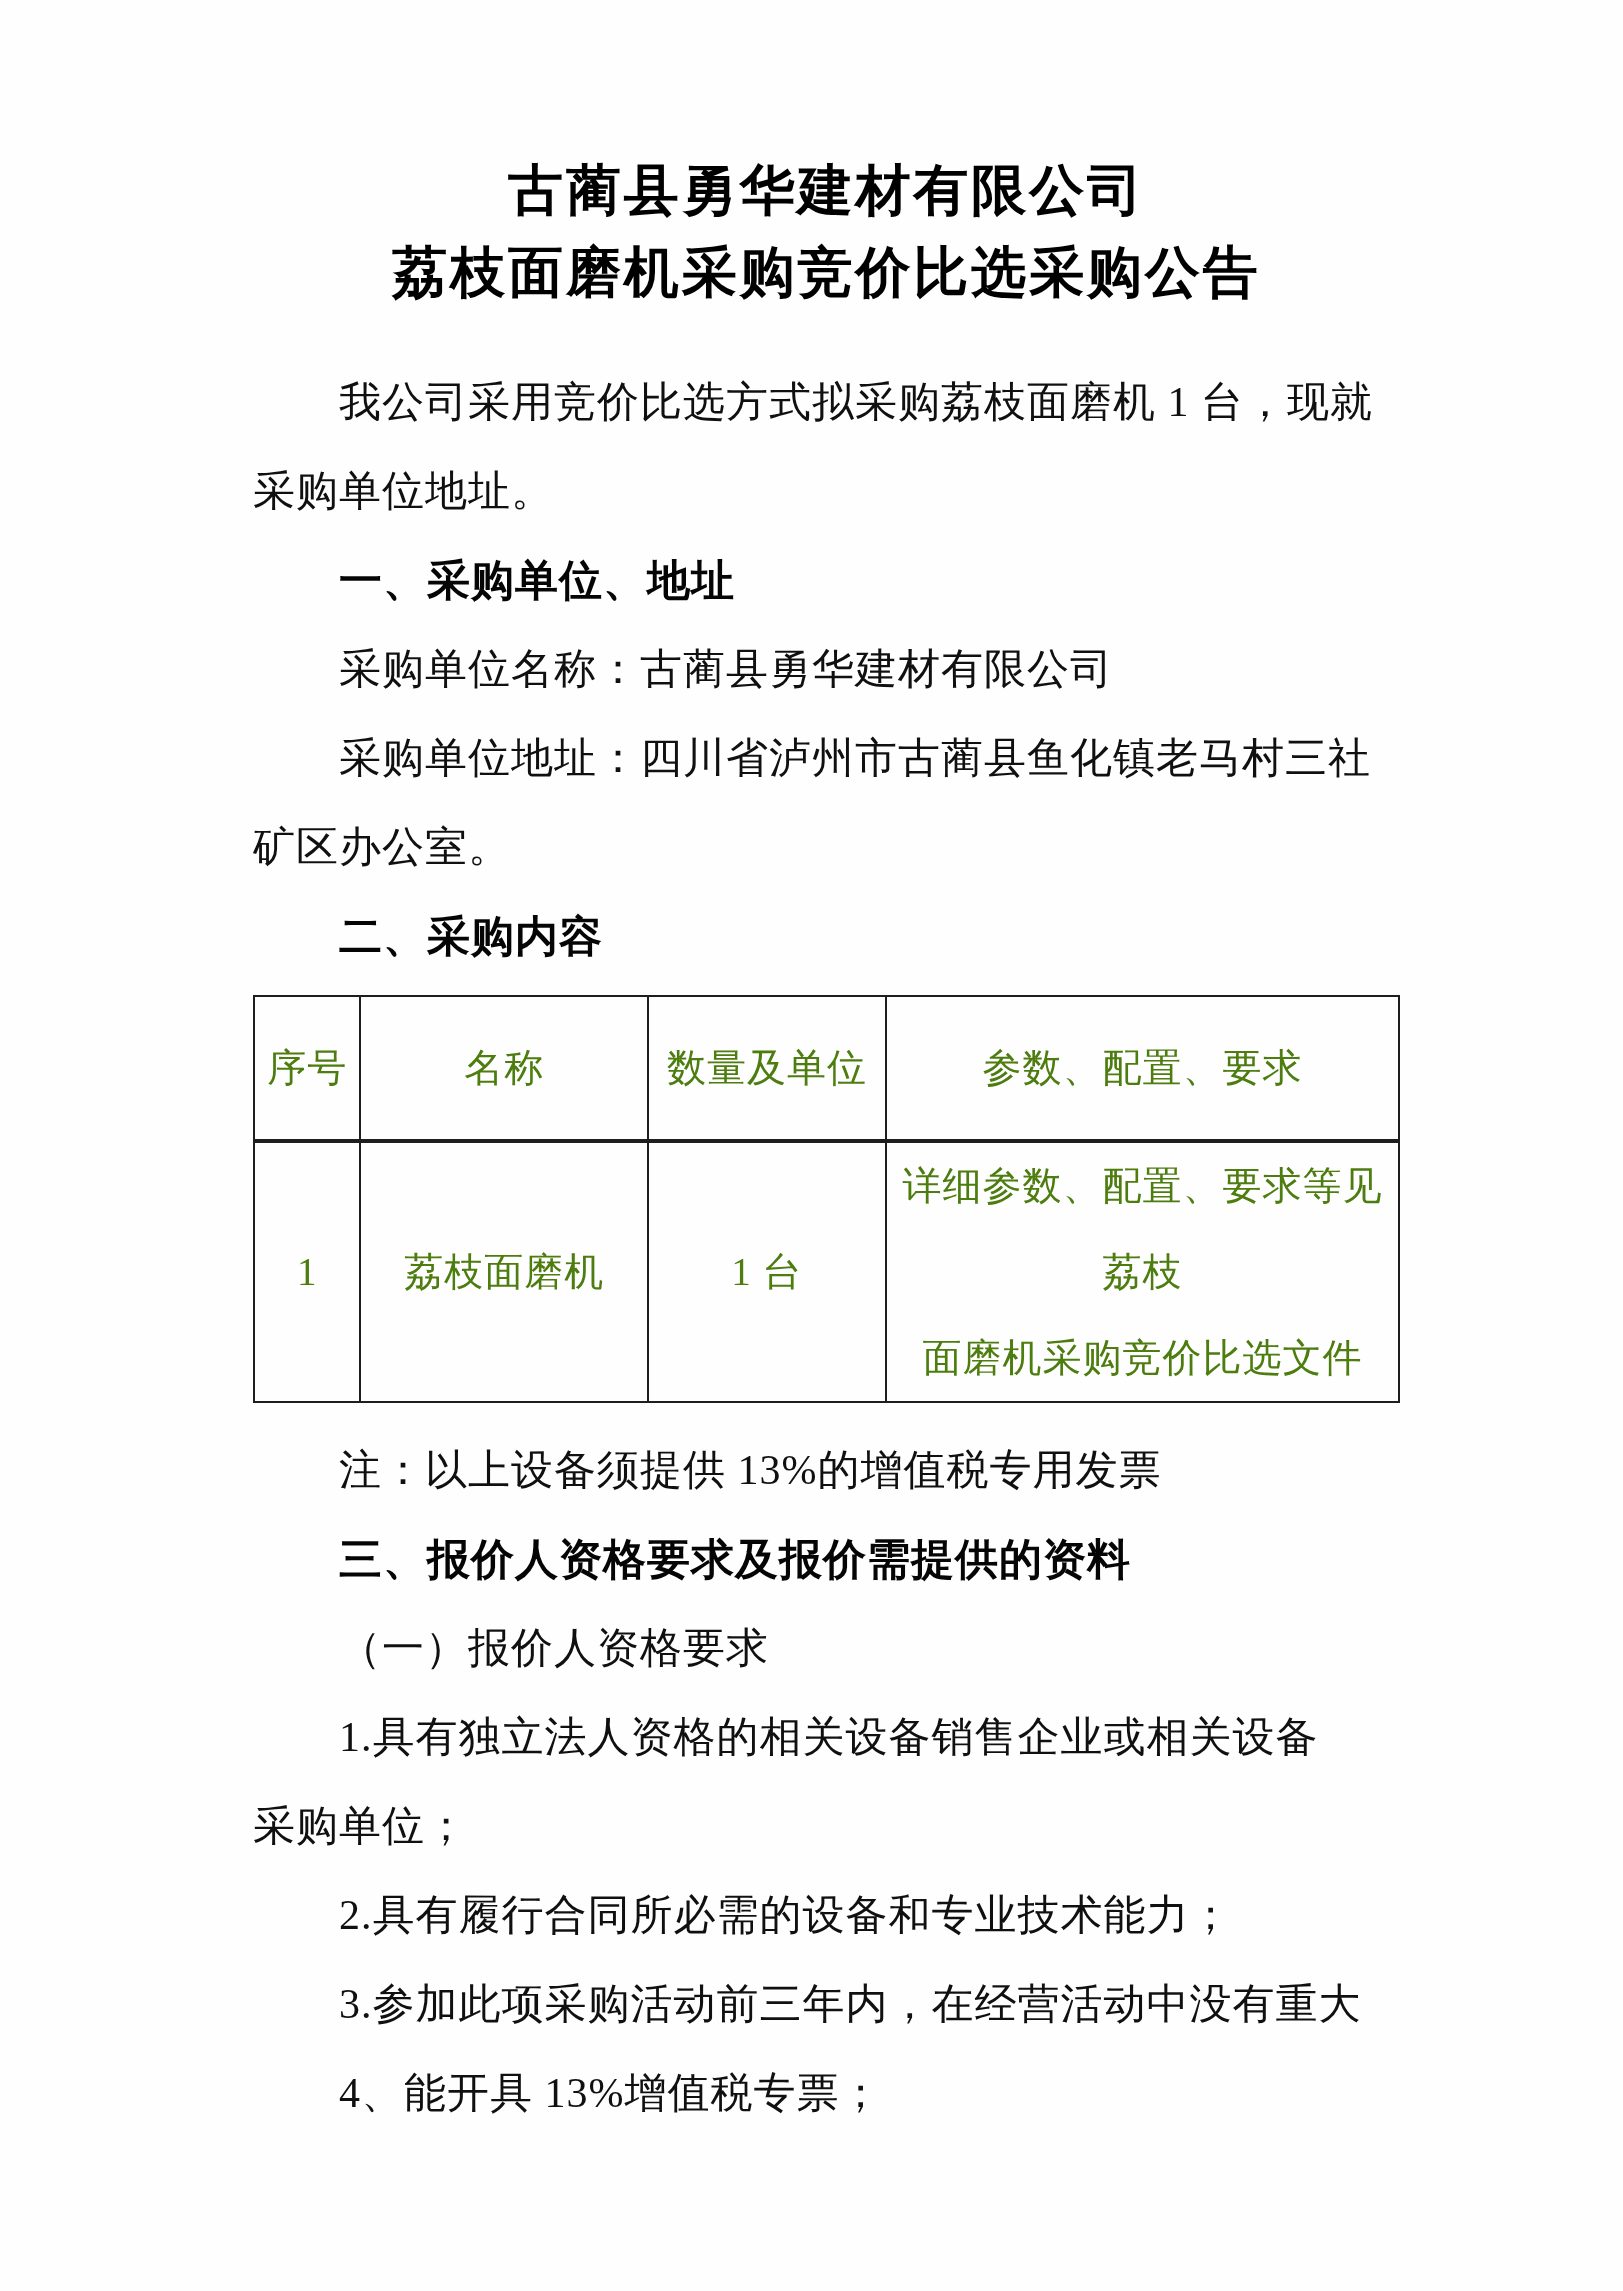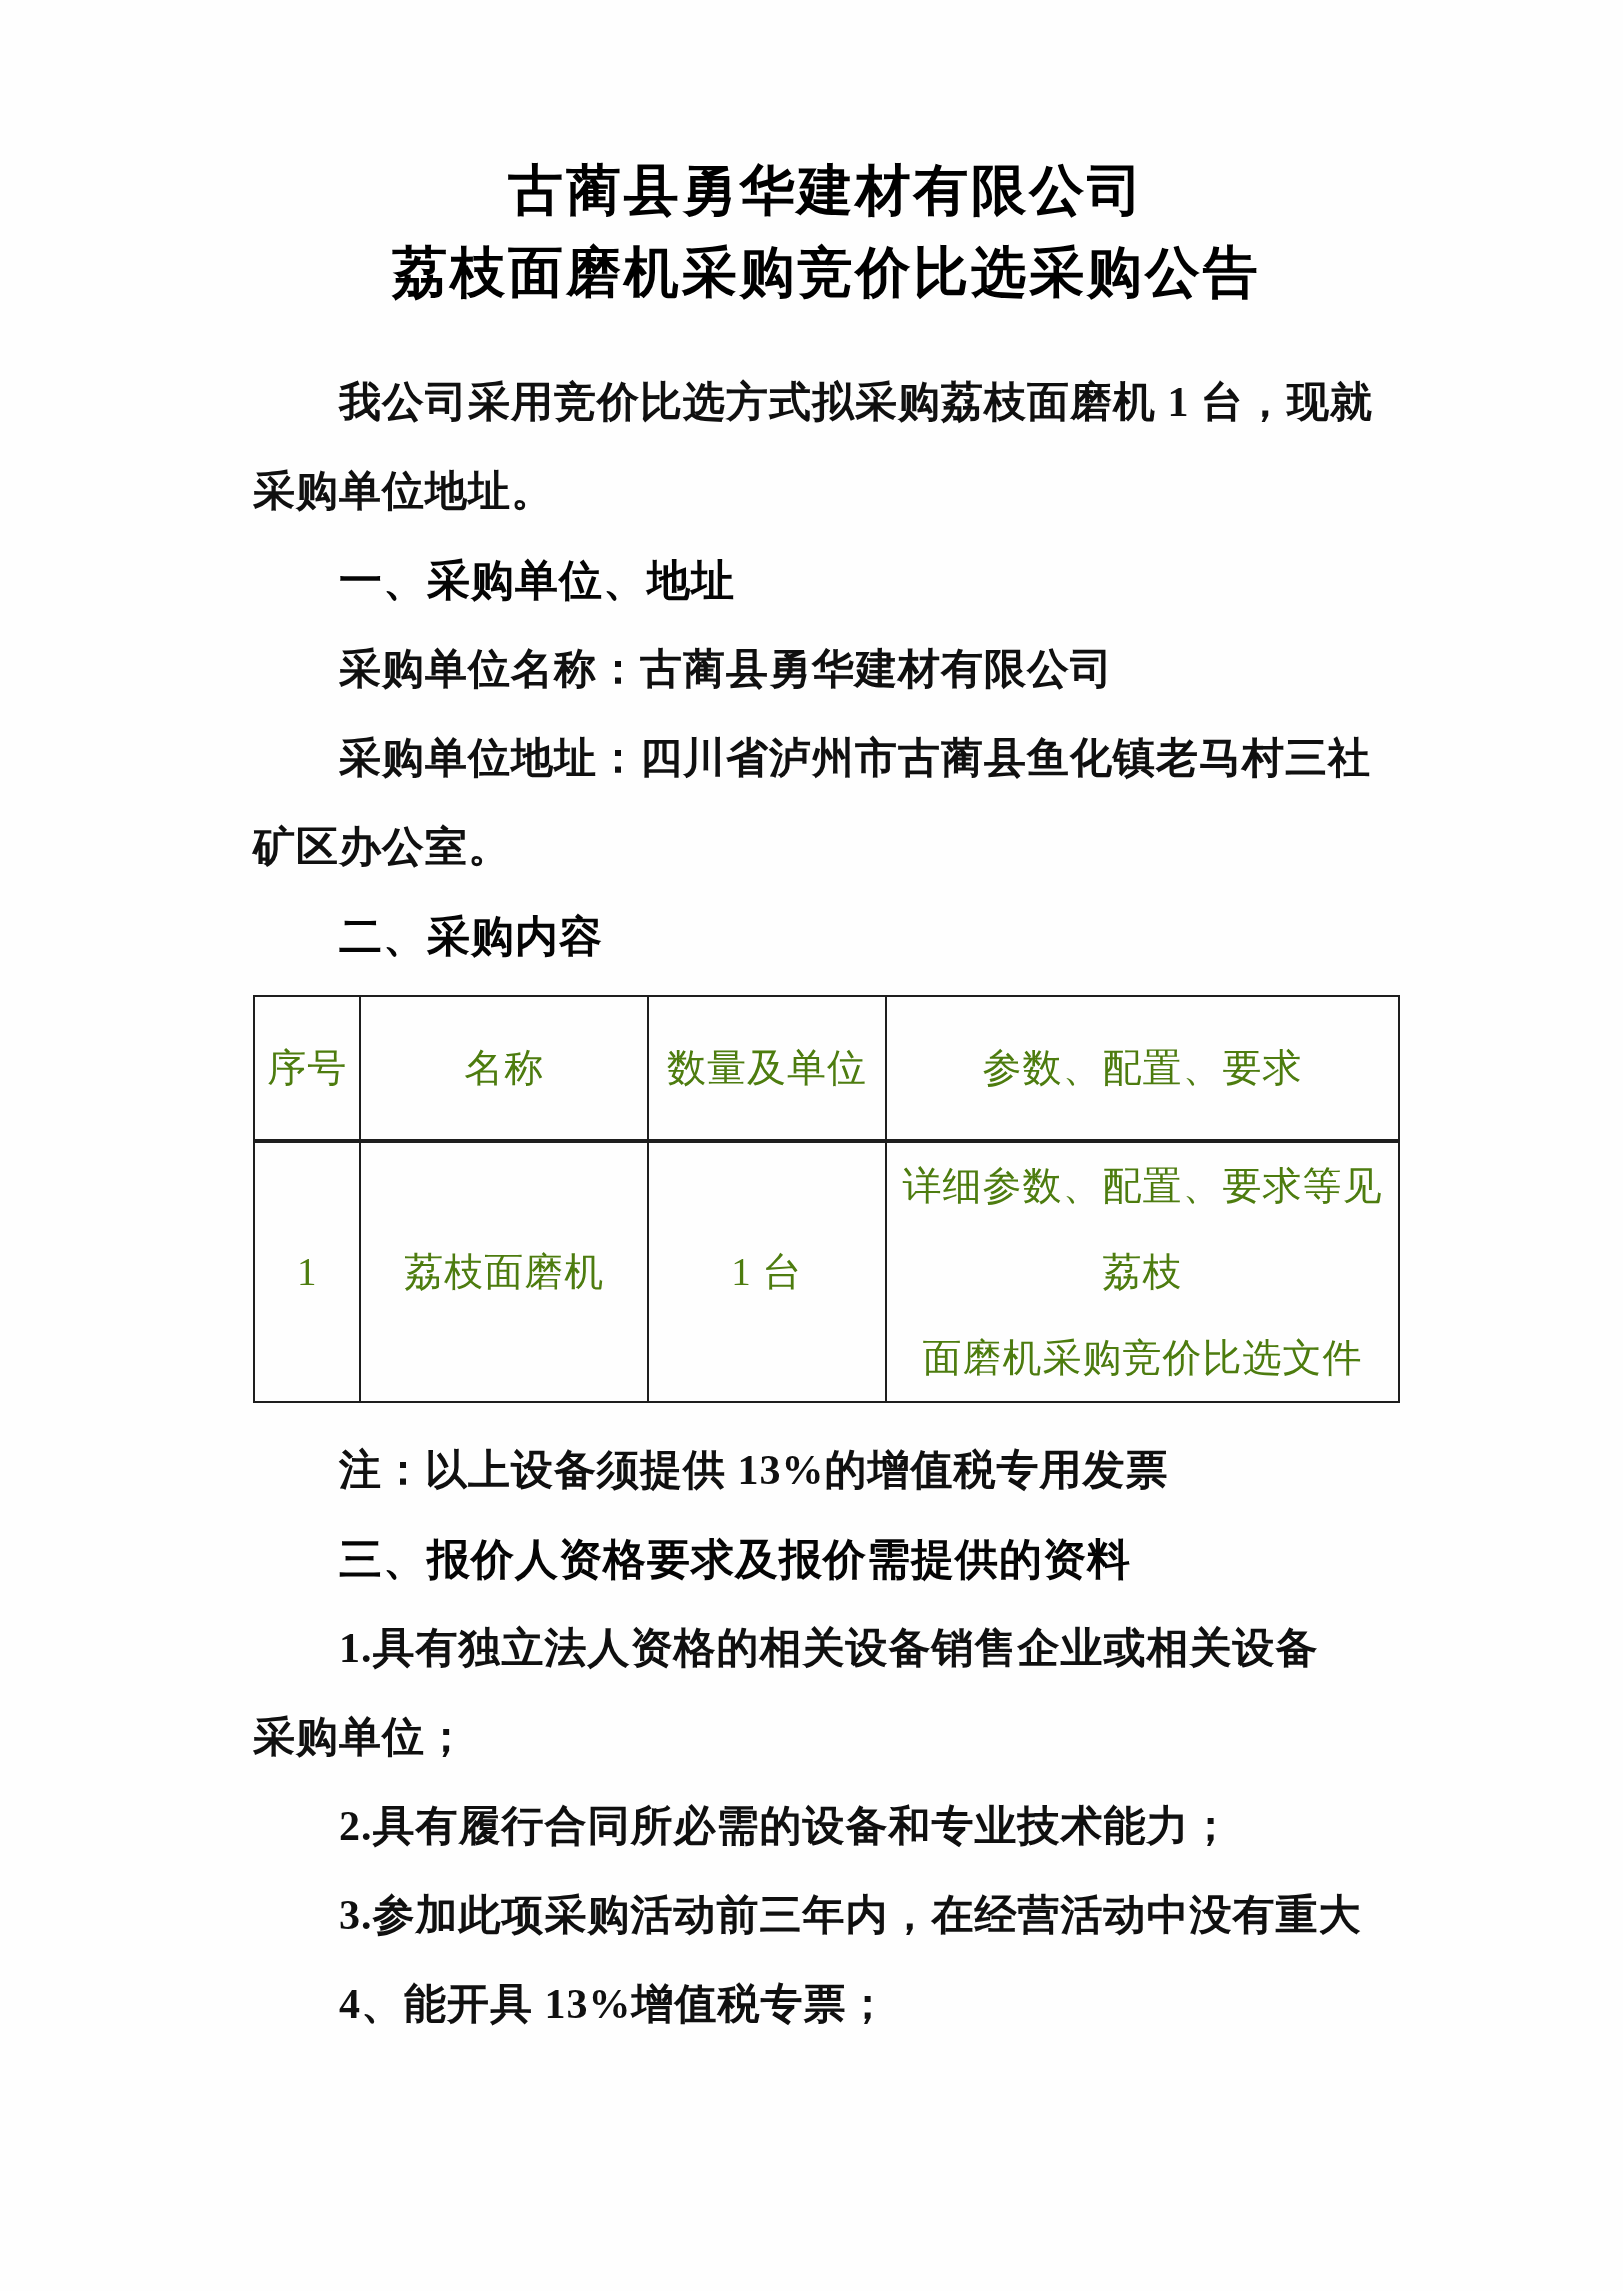--- a/index.html
+++ b/index.html
@@ -25,21 +25,20 @@
     text-align: center;
     letter-spacing: 2.9px;
     color: #000;
   }
   .body-block { margin-top: 45px; }
   .bl {
     font-size: 42px;
     line-height: 89px;
     white-space: nowrap;
     letter-spacing: 1px;
-    font-weight: bold;
   }
   .ind { padding-left: 86px; }
   .heading {
     font-family: "Liberation Sans", "DejaVu Sans", sans-serif;
     font-weight: 700;
     font-size: 43px;
     line-height: 89px;
     padding-left: 86px;
     letter-spacing: 1px;
     white-space: nowrap;
@@ -117,20 +116,21 @@
           <div class="spec-line">详细参数、配置、要求等见荔枝</div>
           <div class="spec-line">面磨机采购竞价比选文件</div>
         </td>
       </tr>
     </tbody>
   </table>
 
   <div class="bl ind after-table">注：以上设备须提供 13%的增值税专用发票</div>
 
   <div class="heading">三、报价人资格要求及报价需提供的资料</div>
+  <div class="bl ind">（一）报价人资格要求</div>
 
   <div class="bl ind">1.具有独立法人资格的相关设备销售企业或相关设备</div>
   <div class="bl">采购单位；</div>
   <div class="bl ind">2.具有履行合同所必需的设备和专业技术能力；</div>
   <div class="bl ind">3.参加此项采购活动前三年内，在经营活动中没有重大</div>
   <div class="bl ind">4、能开具 13%增值税专票；</div>
 
 </div>
 
 

